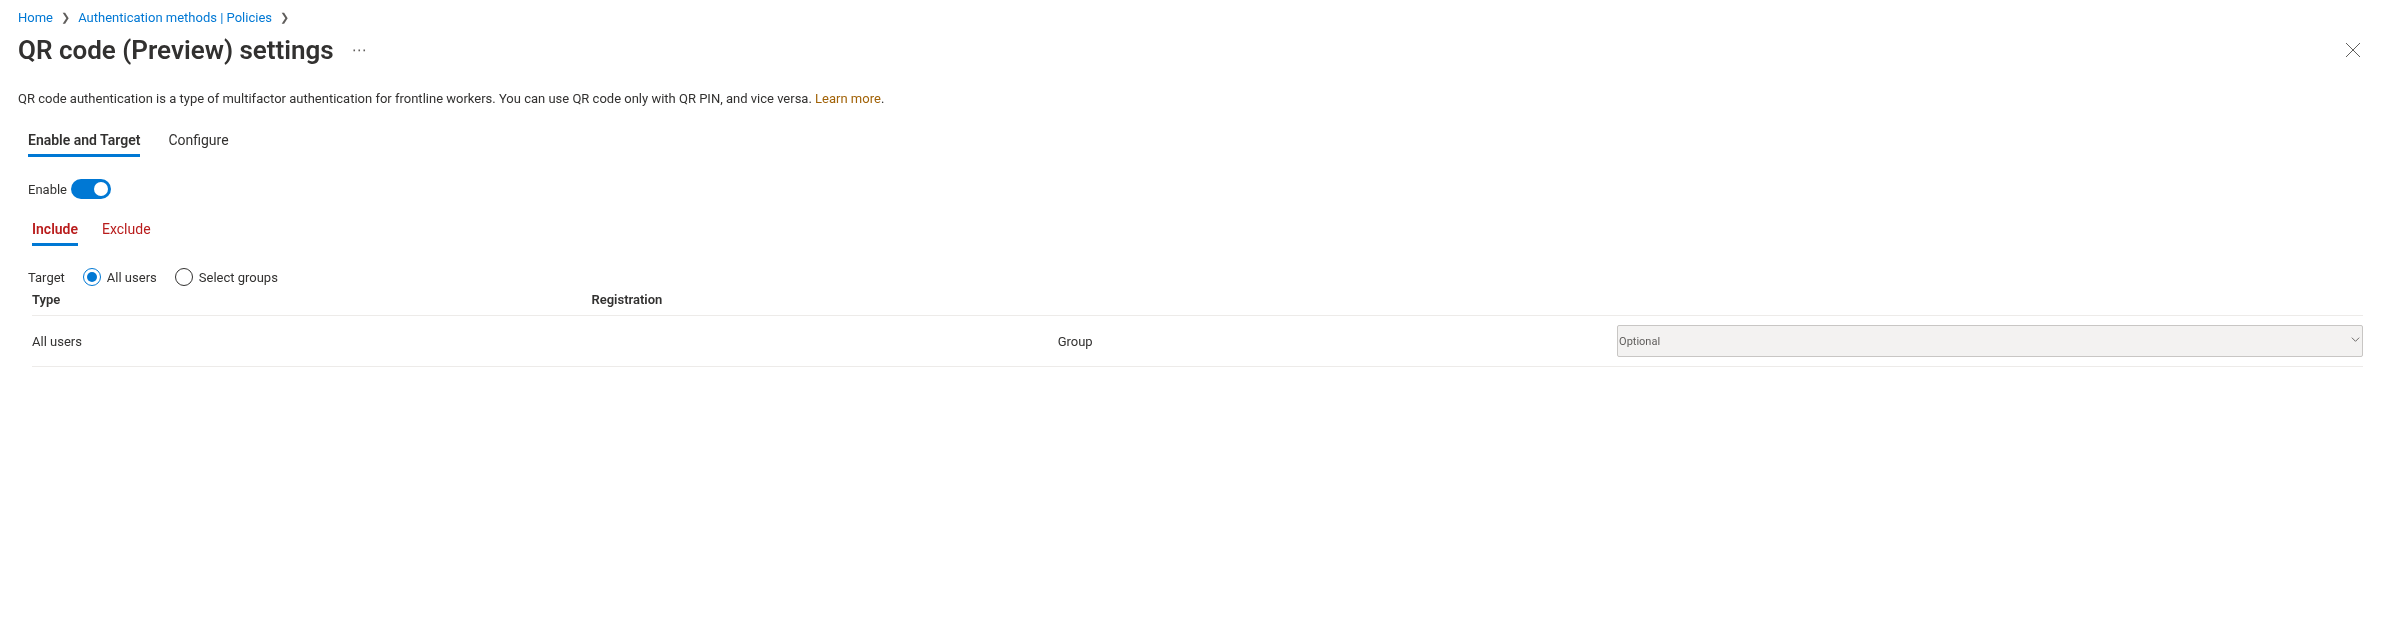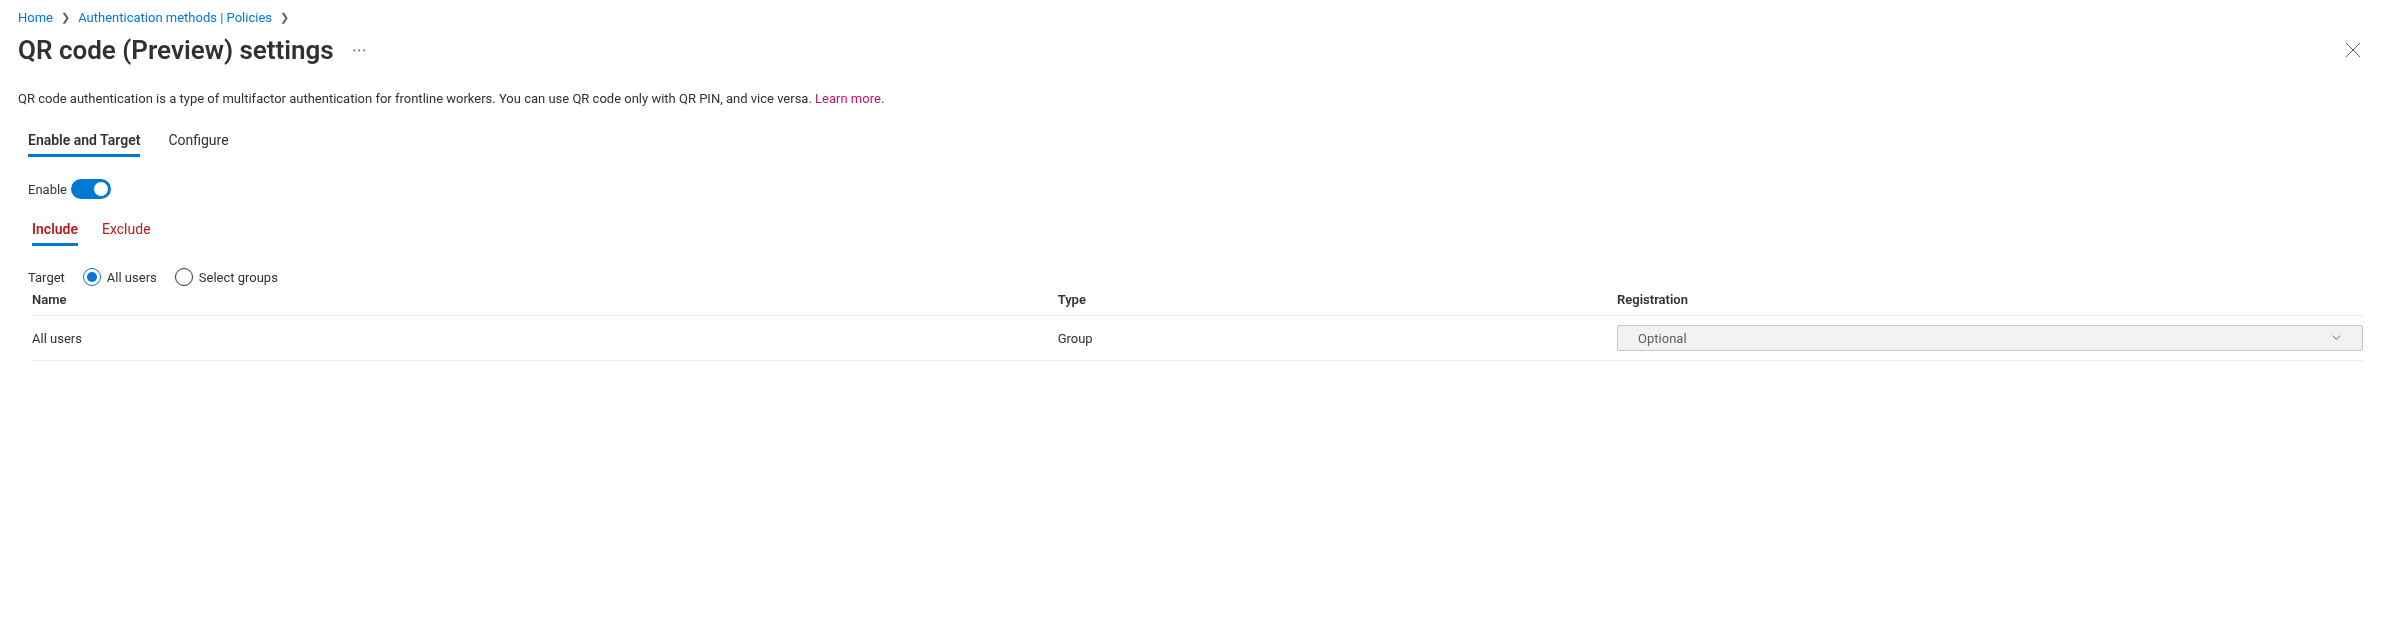--- a/index.html
+++ b/index.html
@@ -57,21 +57,21 @@
       color: #605e5c;
       padding: 4px;
     }
     .close-btn svg { display: block; }
     .description {
       font-size: 13px;
       color: #323130;
       margin-bottom: 26px;
     }
     .description a {
-      color: #be185d;
+      color: #a16207;
       text-decoration: none;
       cursor: pointer;
     }
     .tabs {
       display: flex;
       gap: 28px;
       margin-bottom: 22px;
       margin-left: 10px;
     }
     .tab {
@@ -191,28 +191,28 @@
       flex: 0 0 44%;
     }
     .col-type {
       flex: 0 0 24%;
     }
     .col-reg {
       flex: 1;
     }
     .select-box {
       width: 100%;
-      height: 26px;
+      height: 32px;
       border: 1px solid #c8c6c4;
       background: #f3f2f1;
       display: flex;
       align-items: center;
       justify-content: space-between;
-      padding: 0 20px;
-      font-size: 13px;
+      padding: 0 1px;
+      font-size: 11px;
       color: #605e5c;
       cursor: default;
       border-radius: 2px;
     }
     .select-box .chev {
       color: #605e5c;
     }
   </style>
 </head>
 <body>
@@ -263,21 +263,20 @@
     <span>All users</span>
   </div>
   <div class="radio-option">
     <div class="radio"></div>
     <span>Select groups</span>
   </div>
 </div>
 
 <div class="data-table">
   <div class="table-header">
-    <div class="col col-name">Name</div>
     <div class="col col-type">Type</div>
     <div class="col col-reg">Registration</div>
   </div>
   <div class="table-row">
     <div class="col-name">All users</div>
     <div class="col-type">Group</div>
     <div class="col-reg">
       <div class="select-box">
         <span>Optional</span>
         <span class="chev">

